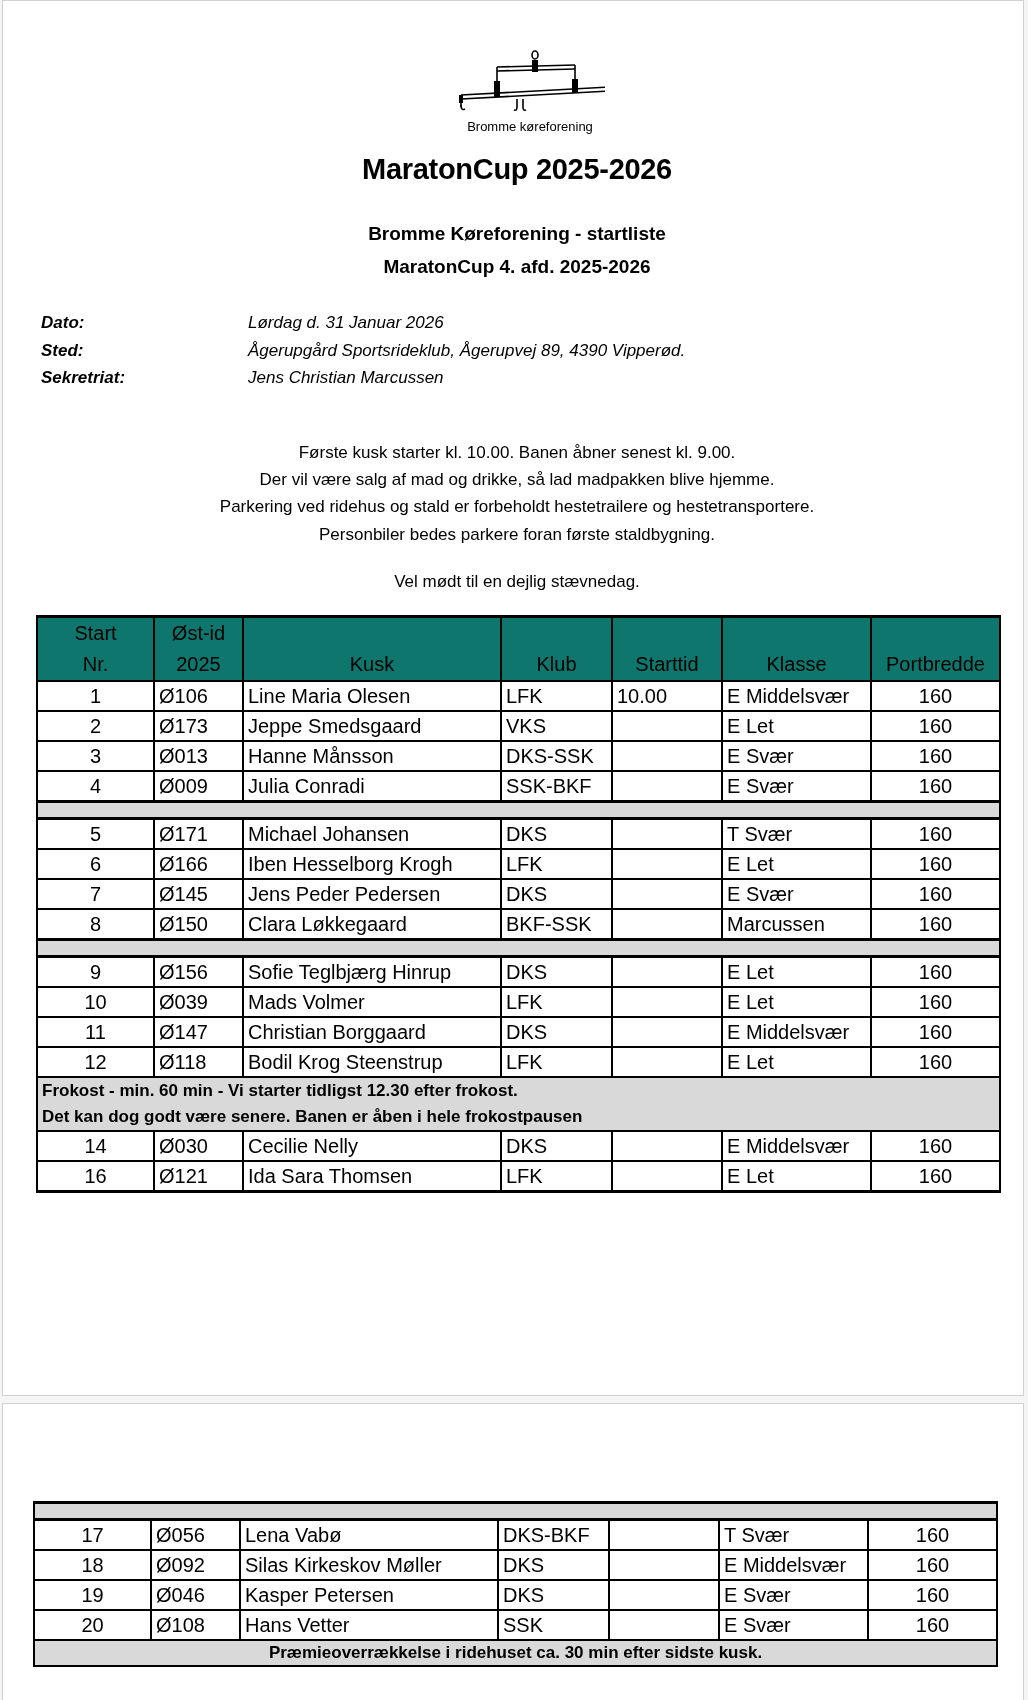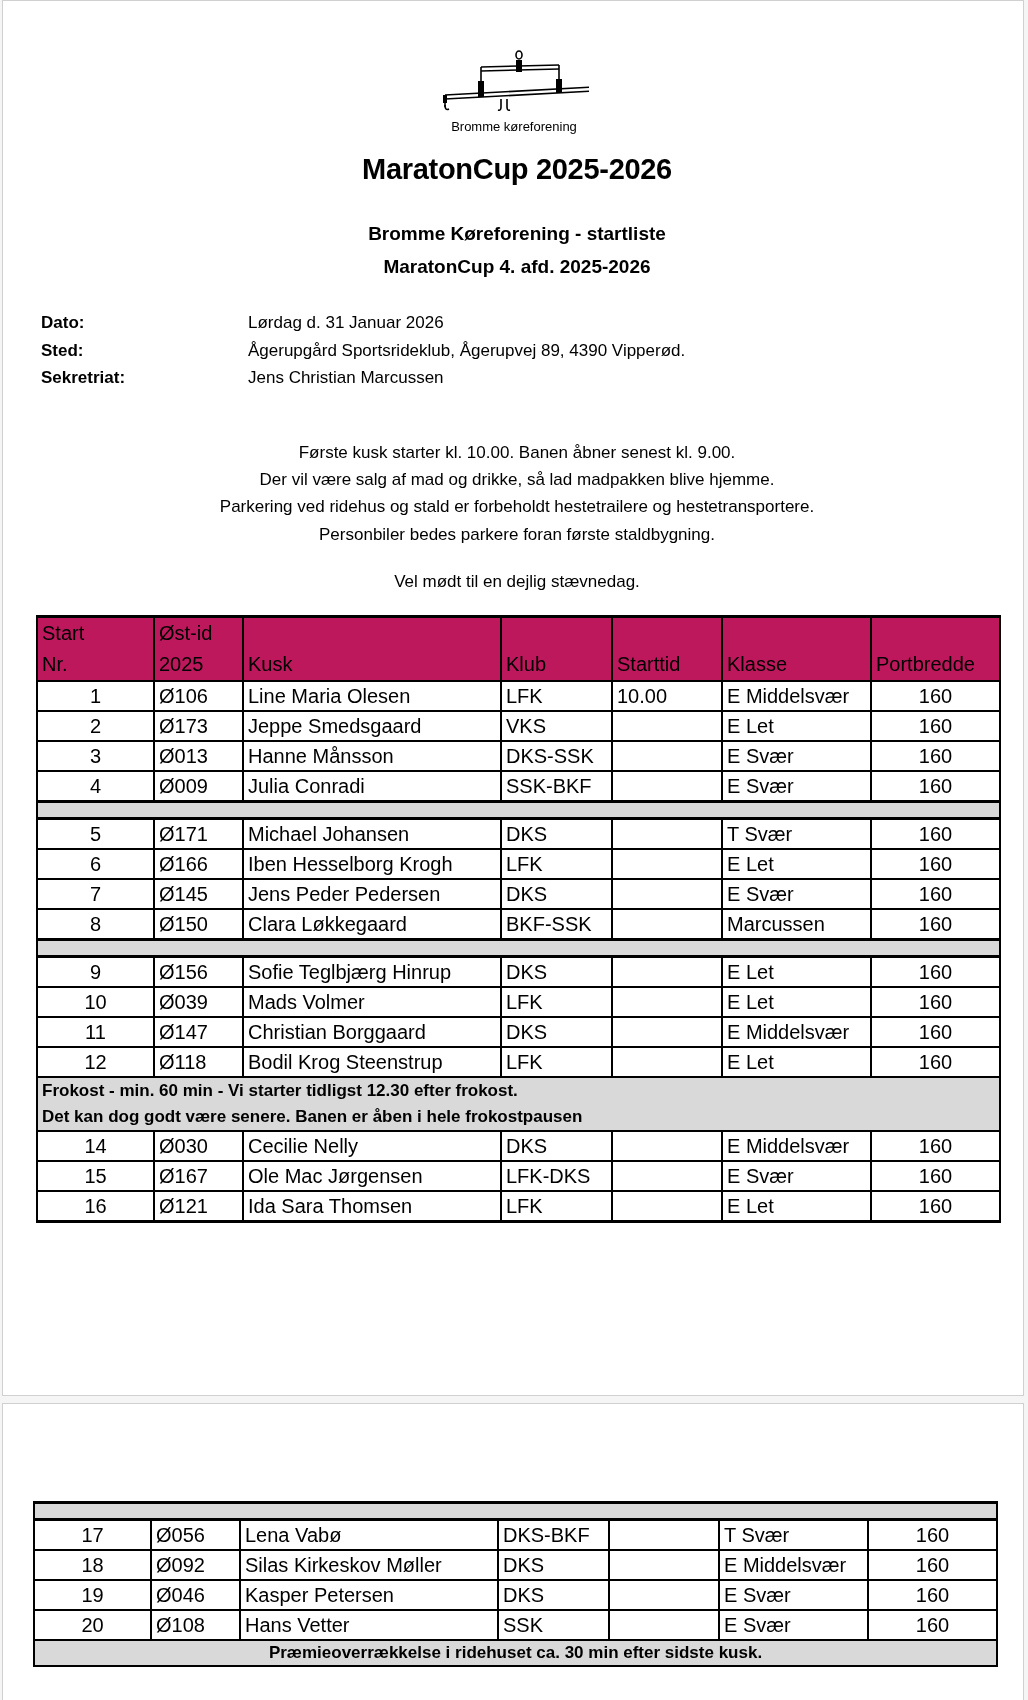--- a/index.html
+++ b/index.html
@@ -8,50 +8,50 @@
     font-family: "Liberation Sans", "DejaVu Sans", sans-serif; color: #000;
     position: relative; overflow: hidden;
   }
   .page {
     position: absolute; left: 2px; width: 1022px; background: #fff;
     border: 1px solid #d0d0d0; box-sizing: border-box;
   }
   #page1 { top: 0; height: 1396px; }
   #page2 { top: 1403px; height: 300px; }
 
-  .logo { position: absolute; left: 436px; top: 46px; width: 150px; height: 90px; }
+  .logo { position: absolute; left: 452px; top: 46px; width: 150px; height: 90px; }
   .logo svg { position: absolute; left: 0; top: 0; }
   .logo-text { position: absolute; left: 0; top: 72px; width: 150px; text-align: center; font-size: 13px; }
 
   .title { position: absolute; left: 0; width: 1028px; text-align: center; font-weight: bold; }
   #main-title { top: 152px; font-size: 29px; letter-spacing: -0.3px; }
   #sub1 { top: 222px; font-size: 19px; }
   #sub2 { top: 255px; font-size: 19px; }
 
   .info { position: absolute; left: 38px; top: 312px; font-size: 17px; }
-  .info-row { height: 27.5px; position: relative; width: 900px; }
+  .info-row { height: 27.5px; position: relative; width: 900px; font-style: italic; }
   .info-label { position: absolute; left: 0; font-weight: bold; }
   .info-value { position: absolute; left: 207px; }
 
   .notes { position: absolute; left: 0; top: 442px; width: 1028px; text-align: center; font-size: 17px; }
   .note-line { height: 27.2px; }
   .greeting { position: absolute; left: 0; top: 571px; width: 1028px; text-align: center; font-size: 17px; }
 
   table.startlist {
     position: absolute; left: 33px; border-collapse: collapse; table-layout: fixed;
     font-size: 20px; width: 963px;
   }
   #table1 { top: 614px; }
   #table2 { top: 1501px; }
   table.startlist td, table.startlist th {
     border: 2px solid #000; padding: 0 4px; height: 28px; line-height: 28px;
     white-space: nowrap; overflow: hidden; font-weight: normal;
   }
   table.startlist th {
-    background: #be185d; text-align: left; vertical-align: bottom;
+    background: #0f766e; text-align: center; vertical-align: bottom;
     line-height: 31px; height: 62px; border-top: 3px solid #000;
   }
   th .hl { display: block; }
   td.c { text-align: center; }
   td.l { text-align: left; }
   tr.sep td { background: #d9d9d9; height: 14px; line-height: 14px; padding: 0; border-top: 3px solid #000; border-bottom: 3px solid #000; }
   tr.note td { background: #d9d9d9; text-align: left; font-weight: bold; font-size: 17px; line-height: 26px; height: 52px; }
   tr.note2 td { background: #d9d9d9; text-align: center; font-weight: bold; font-size: 17px; line-height: 24px; height: 24px; border-top: 2px solid #404040; }
   tr.last td { border-bottom: 3px solid #000; }
   col.c1 { width: 117px; } col.c2 { width: 89px; } col.c3 { width: 258px; }
@@ -263,29 +263,20 @@
         </tr>
         <tr>
           <td class="c">14</td>
           <td class="l">Ø030</td>
           <td class="l">Cecilie Nelly</td>
           <td class="l">DKS</td>
           <td class="l"></td>
           <td class="l">E Middelsvær</td>
           <td class="c">160</td>
         </tr>
-        <tr>
-          <td class="c">15</td>
-          <td class="l">Ø167</td>
-          <td class="l">Ole Mac Jørgensen</td>
-          <td class="l">LFK-DKS</td>
-          <td class="l"></td>
-          <td class="l">E Svær</td>
-          <td class="c">160</td>
-        </tr>
         <tr class="last">
           <td class="c">16</td>
           <td class="l">Ø121</td>
           <td class="l">Ida Sara Thomsen</td>
           <td class="l">LFK</td>
           <td class="l"></td>
           <td class="l">E Let</td>
           <td class="c">160</td>
         </tr>
       </tbody>

